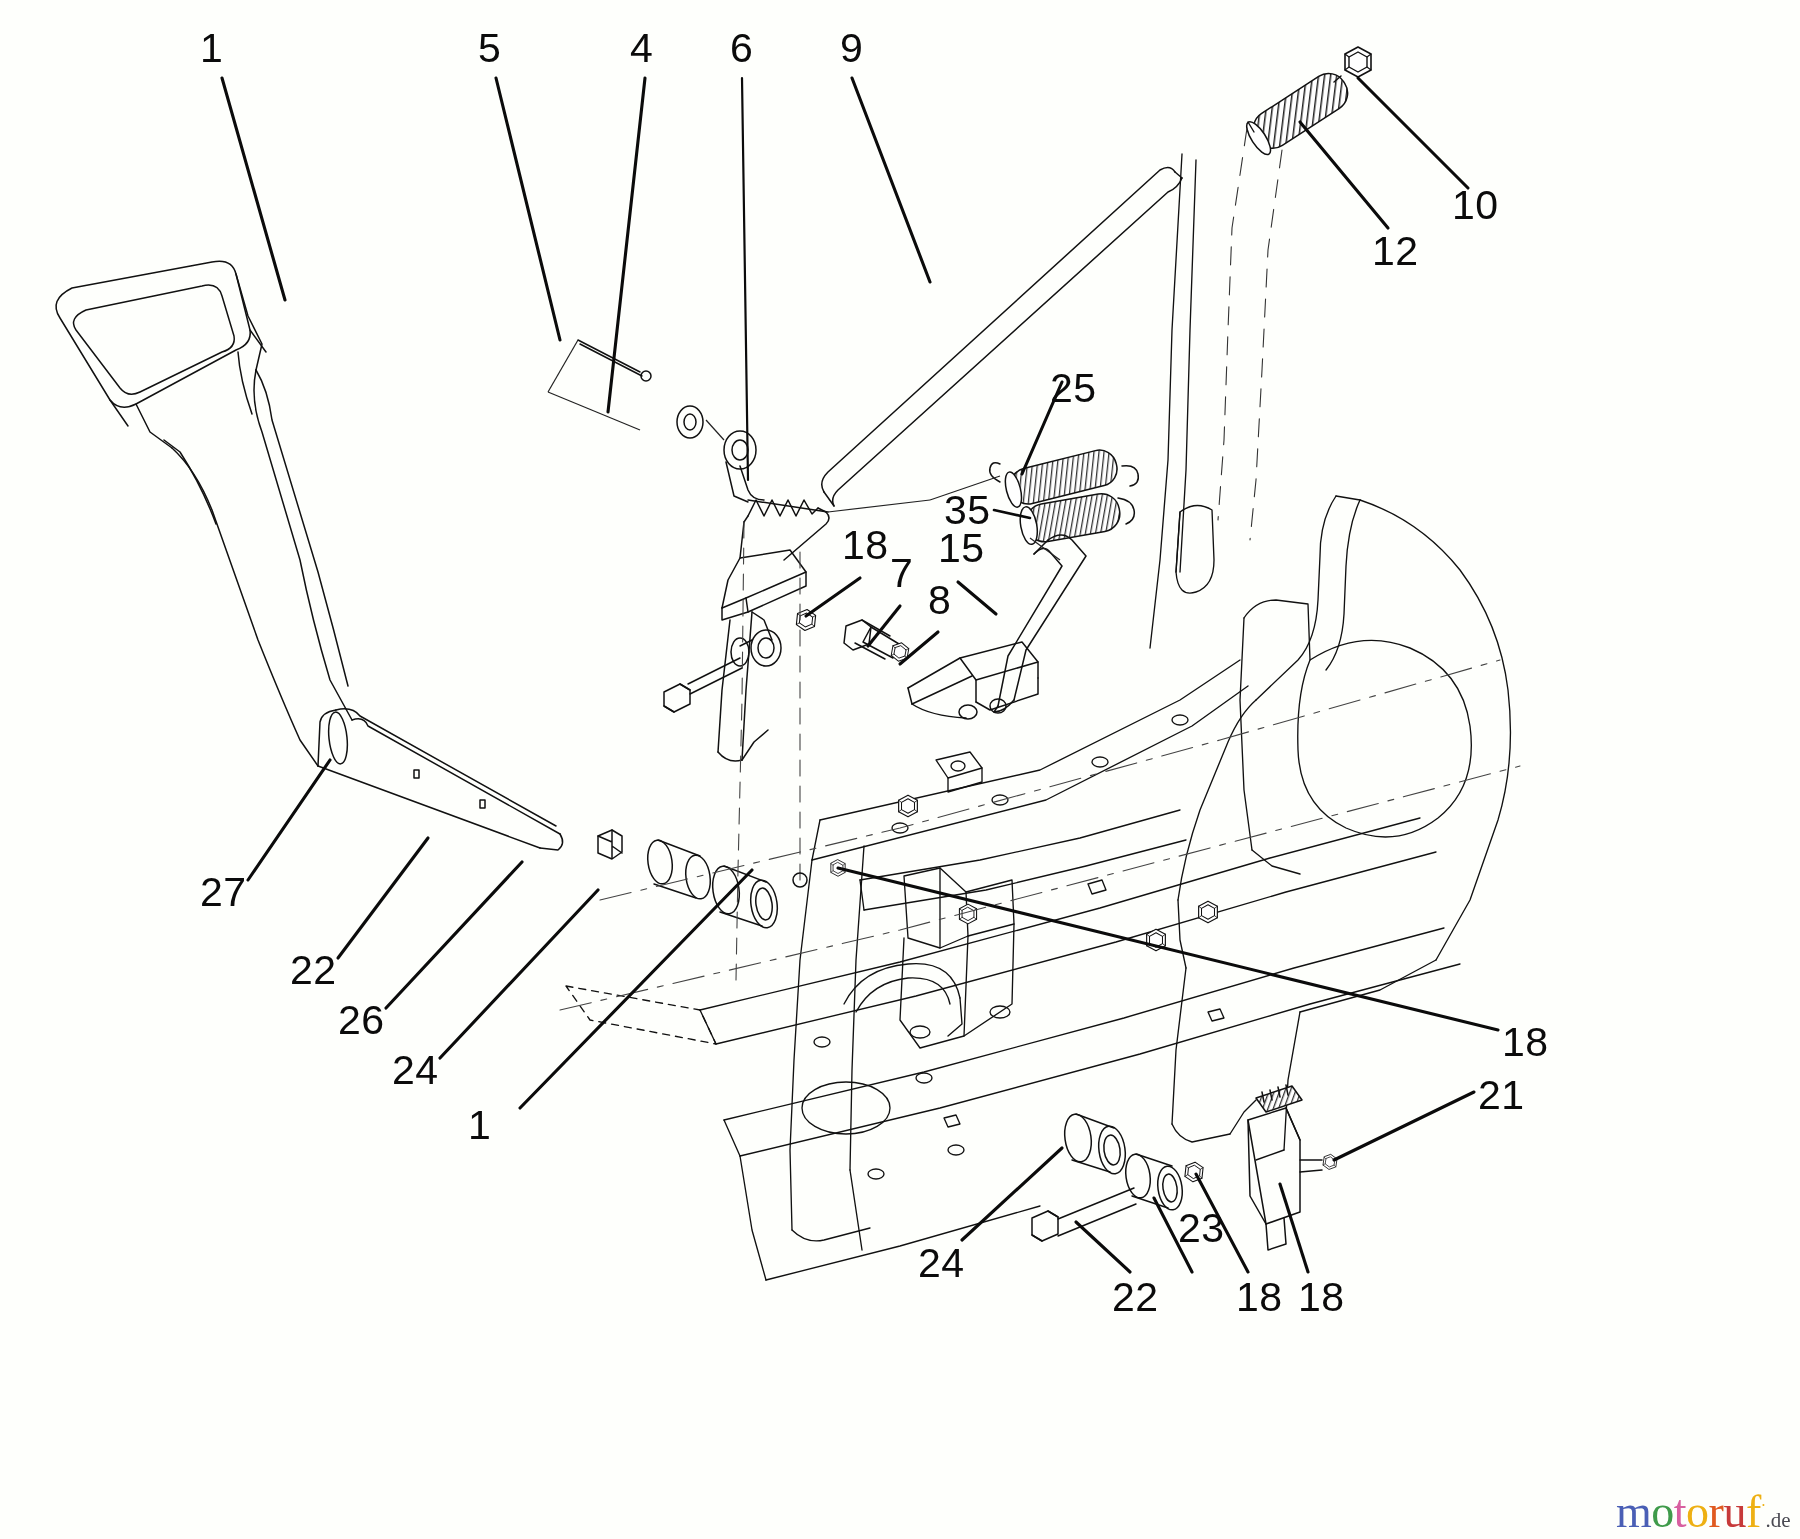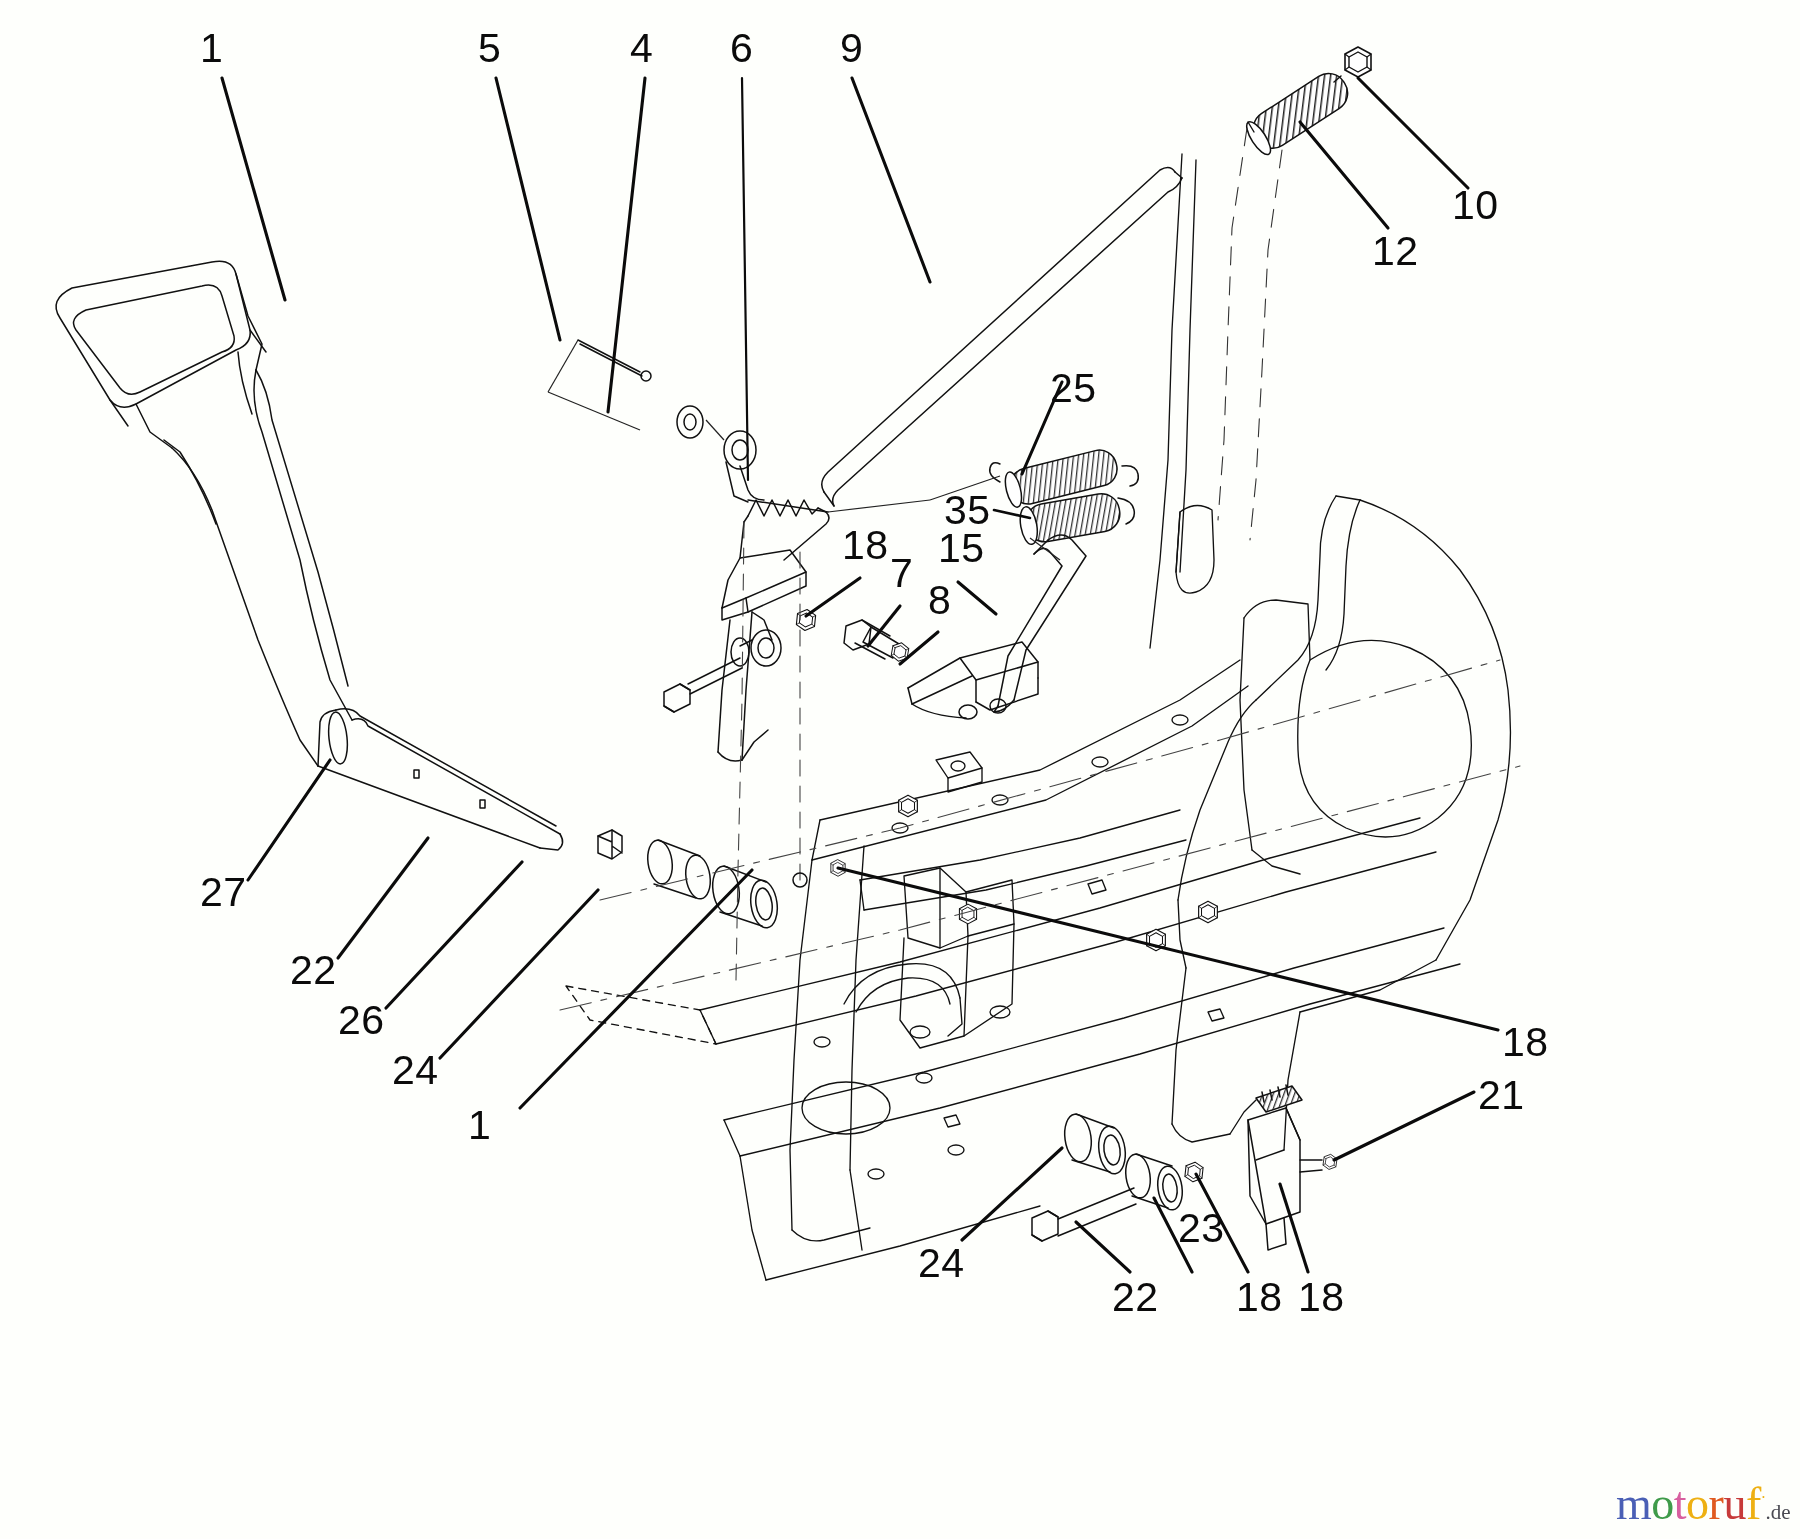--- a/index.html
+++ b/index.html
@@ -37,21 +37,21 @@
     user-select: none;
   }
   #watermark {
     position: absolute;
     left: 1616px;
     top: 1472px;
     width: 180px;
     height: 62px;
     font-family: "Liberation Serif", serif;
     font-size: 46px;
-    line-height: 52px;
+    line-height: 68px;
     letter-spacing: -0.5px;
     user-select: none;
   }
   #watermark .wm-dot {
     font-size: 16px;
     vertical-align: super;
   }
   #watermark .wm-tld {
     font-size: 21px;
     color: #4a4a52;

